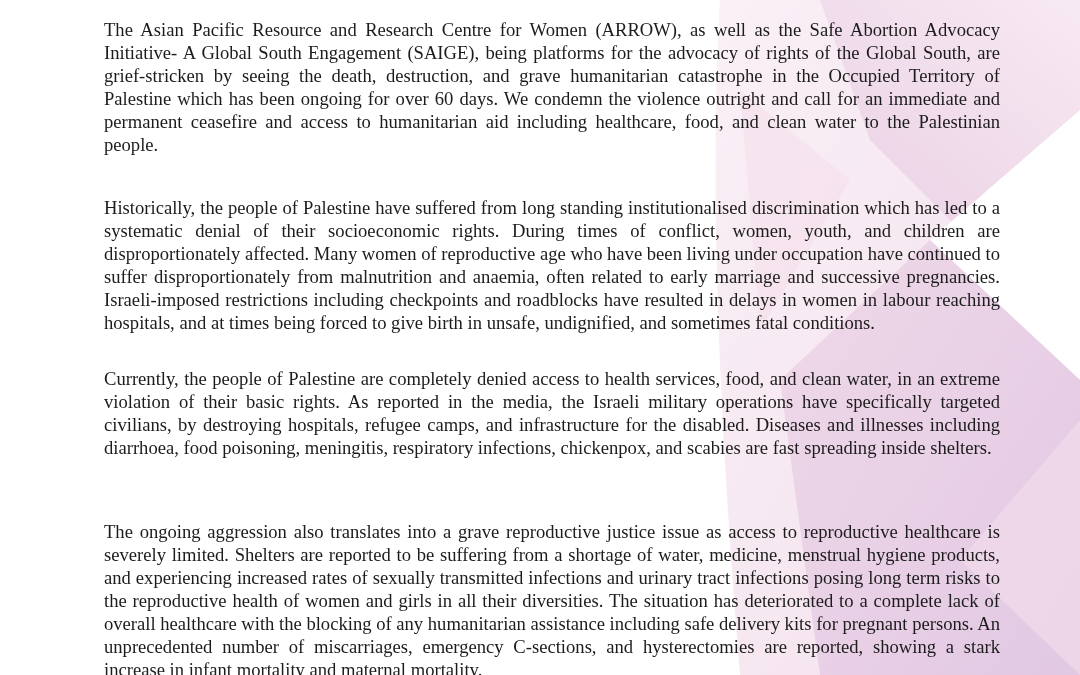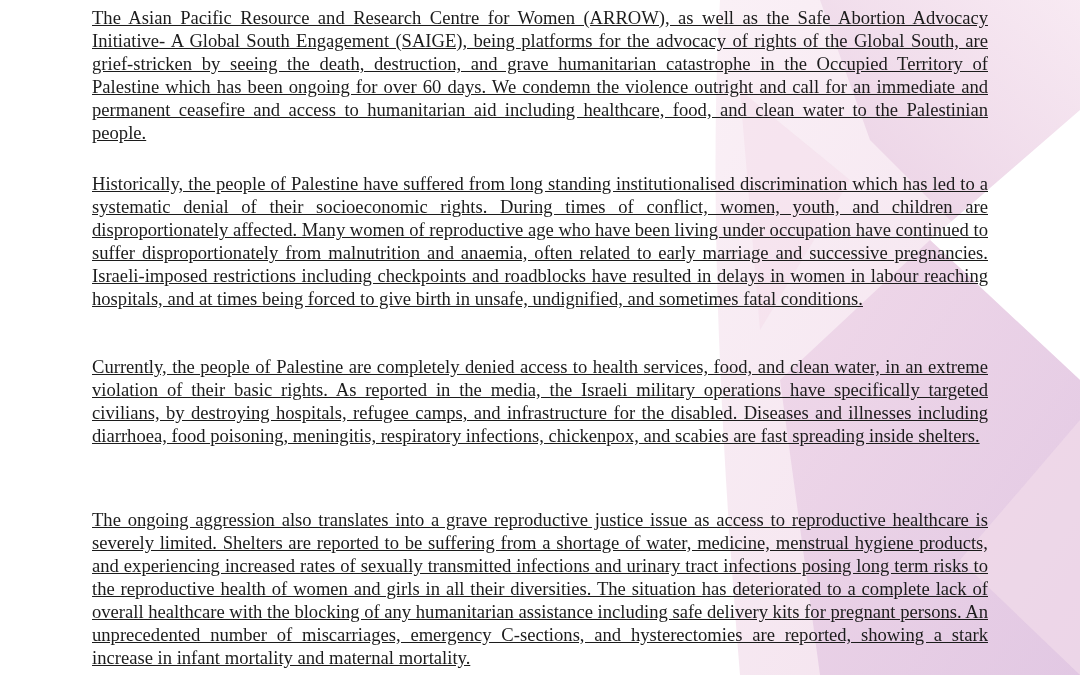--- a/index.html
+++ b/index.html
@@ -8,24 +8,24 @@
     background: #ffffff;
   }
   .bg { position: absolute; inset: 0; z-index: 0; overflow: hidden; }
   .bg svg { position: absolute; left: 0; top: 0; }
   .page {
     position: absolute; left: 92px; top: 0; width: 896px; z-index: 1;
     font-family: "Liberation Serif", "DejaVu Serif", serif;
     font-size: 18.6px; line-height: 23px; color: #1c1c1c;
   }
   .page p {
-    margin: 0; text-align: justify; text-align-last: left; text-decoration: underline;
+    margin: 12px; text-align: justify; text-align-last: left;
   }
   .p1 { position: absolute; top: 6px; width: 896px; }
-  .p2 { position: absolute; top: 172px; width: 896px; }
+  .p2 { position: absolute; top: 184px; width: 896px; }
   .p3 { position: absolute; top: 355px; width: 896px; }
   .p4 { position: absolute; top: 508px; width: 896px; }
 </style>
 </head>
 <body>
 
 <div class="bg">
   <svg width="1080" height="675" viewBox="0 0 1080 675">
     <defs>
       <linearGradient id="g1" x1="0" y1="0" x2="1" y2="1">

